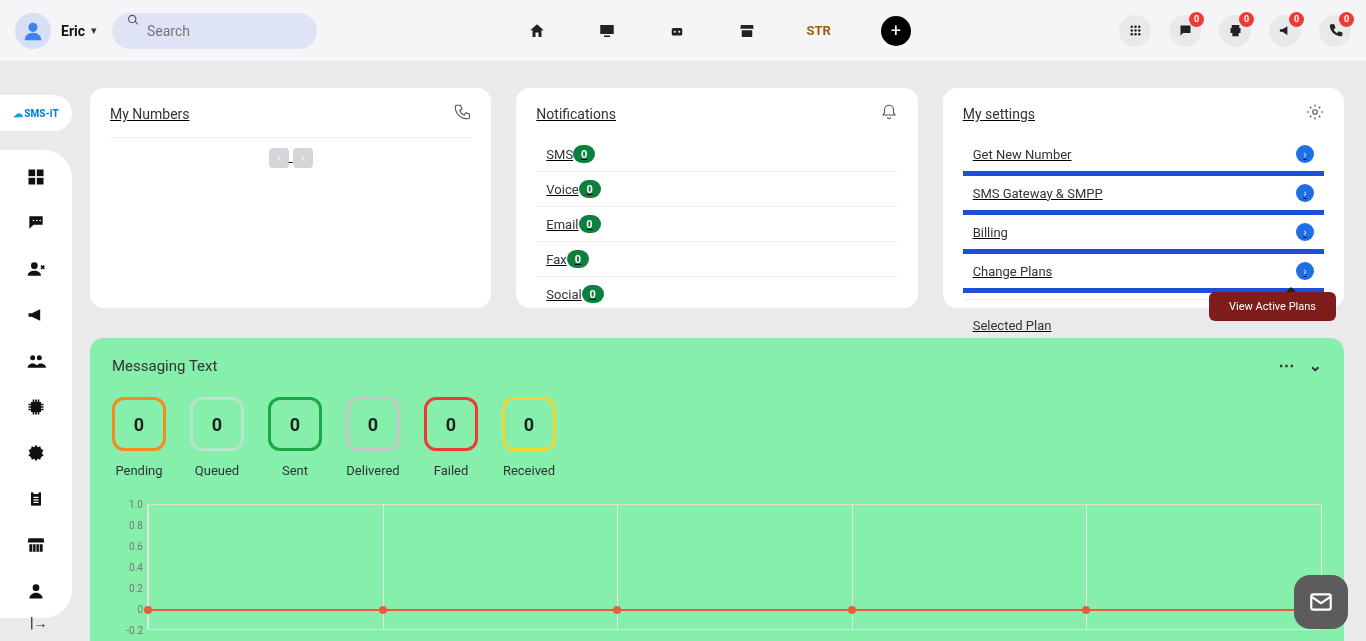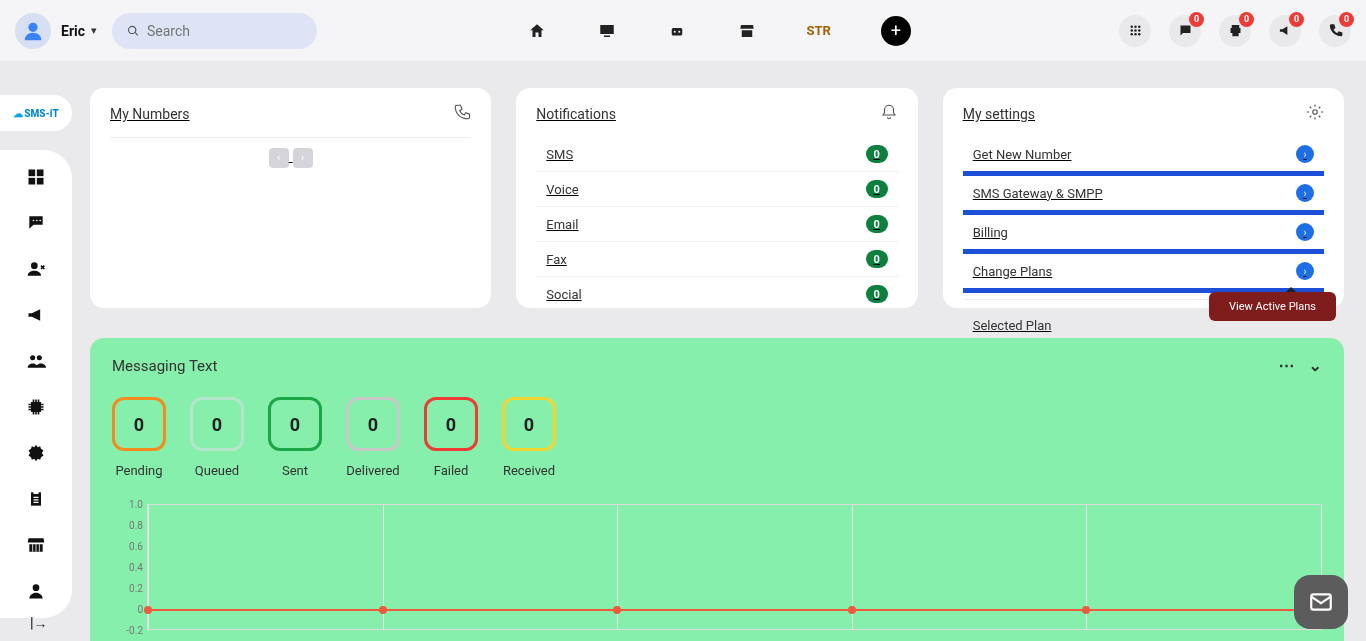--- a/index.html
+++ b/index.html
@@ -4,21 +4,21 @@
 <style>
 * { box-sizing: border-box; margin: 0; padding: 0; font-family: -apple-system, BlinkMacSystemFont, "Segoe UI", Roboto, sans-serif; }
 body { background: #eaeaec; width: 1366px; height: 641px; overflow: hidden; position: relative; }
 
 
 .header { background: #f5f5f7; height: 62px; display: flex; align-items: center; padding: 0 15px; border-bottom: 1px solid #e8e8ea; }
 .avatar { width: 36px; height: 36px; border-radius: 50%; background: #d7dff4; display: flex; align-items: center; justify-content: center; margin-right: 10px; }
 .avatar svg { fill: #3b82f6; }
 .username { font-weight: 700; color: #111; font-size: 14px; margin-right: 6px; }
 .chev-down { font-size: 11px; color: #333; margin-right: 15px; }
-.search-pill { background: #dee4f5; border-radius: 20px; height: 36px; width: 205px; display: flex; align-items: center; padding: 0 15px; }
+.search-pill { background: #dee4f5; border-radius: 20px; height: 36px; width: 205px; display: flex; padding: 0 15px; }
 .search-pill svg { width: 14px; height: 14px; fill: #505050; margin-right: 8px; }
 .search-pill input { border: none; background: transparent; outline: none; font-size: 14px; color: #777; width: 100%; }
 .header-center { display: flex; align-items: center; gap: 50px; margin-left: 210px; }
 .hc-icon { width: 20px; height: 20px; display: flex; align-items: center; justify-content: center; color: #222; }
 .hc-icon svg { width: 18px; height: 18px; fill: #222; }
 .str-label { font-weight: 700; font-size: 13px; color: #a16207; }
 .plus-circle { width: 30px; height: 30px; border-radius: 50%; background: #000; color: #fff; display: flex; align-items: center; justify-content: center; font-size: 18px; font-weight: 400; }
 .header-right { margin-left: auto; display: flex; align-items: center; gap: 18px; }
 .hr-btn { width: 32px; height: 32px; border-radius: 50%; background: #e9e9eb; display: flex; align-items: center; justify-content: center; position: relative; }
 .hr-btn svg { width: 15px; height: 15px; fill: #222; }
@@ -40,21 +40,21 @@
 .card-header { display: flex; justify-content: space-between; align-items: center; padding-bottom: 12px; }
 .card-title { font-size: 14px; color: #333; }
 .card-icon svg { width: 18px; height: 18px; fill: none; stroke: #555; stroke-width: 1.5; }
 .divider { height: 1px; background: #eee; margin-bottom: 8px; }
 
 .c-numbers { width: 402px; height: 220px; }
 .nav-prev, .nav-next { display: inline-flex; width: 20px; height: 20px; background: #d5d5d9; border-radius: 4px; align-items: center; justify-content: center; font-size: 11px; color: #fff; }
 .np-wrap { text-align: center; margin-top: 6px; }
 
 .c-notif { width: 402px; height: 220px; }
-.notif-row { display: flex; justify-content: space-between; align-items: center; padding: 8px 10px; border-bottom: 1px solid #f1f1f1; font-size: 13px; color: #333; }
+.notif-row { display: flex; align-items: center; padding: 8px 10px; border-bottom: 1px solid #f1f1f1; font-size: 13px; color: #333; }
 .notif-row:last-child { border-bottom: none; }
 .count-pill { background: #0d7f3f; color: #fff; font-size: 11px; font-weight: 700; border-radius: 10px; min-width: 22px; height: 18px; display: flex; align-items: center; justify-content: center; padding: 0 6px; }
 
 .c-settings { width: 402px; height: 220px; position: relative; }
 .set-row { display: flex; justify-content: space-between; align-items: center; padding: 8px 10px; border-bottom: 5px solid #1d4ed8; font-size: 13px; color: #333; gap: 10px; }
 .chev-circle { width: 18px; height: 18px; border-radius: 50%; background: #1e6ee8; color: #fff; font-size: 10px; display: flex; align-items: center; justify-content: center; }
 .plan-row { display: flex; justify-content: space-between; align-items: center; padding: 10px 10px 0; font-size: 13px; color: #333; gap: 21px; }
 .cancel-pill { background: #ef3b36; color: #fff; font-size: 10px; font-weight: 700; padding: 3px 10px; border-radius: 10px; }
 .active-pill { background: #f7b500; color: #fff; font-size: 10px; font-weight: 700; padding: 5px 10px 5px 8px; border-radius: 14px; display: flex; align-items: center; gap: 4px; }
 .active-pill .star { font-size: 11px; }

